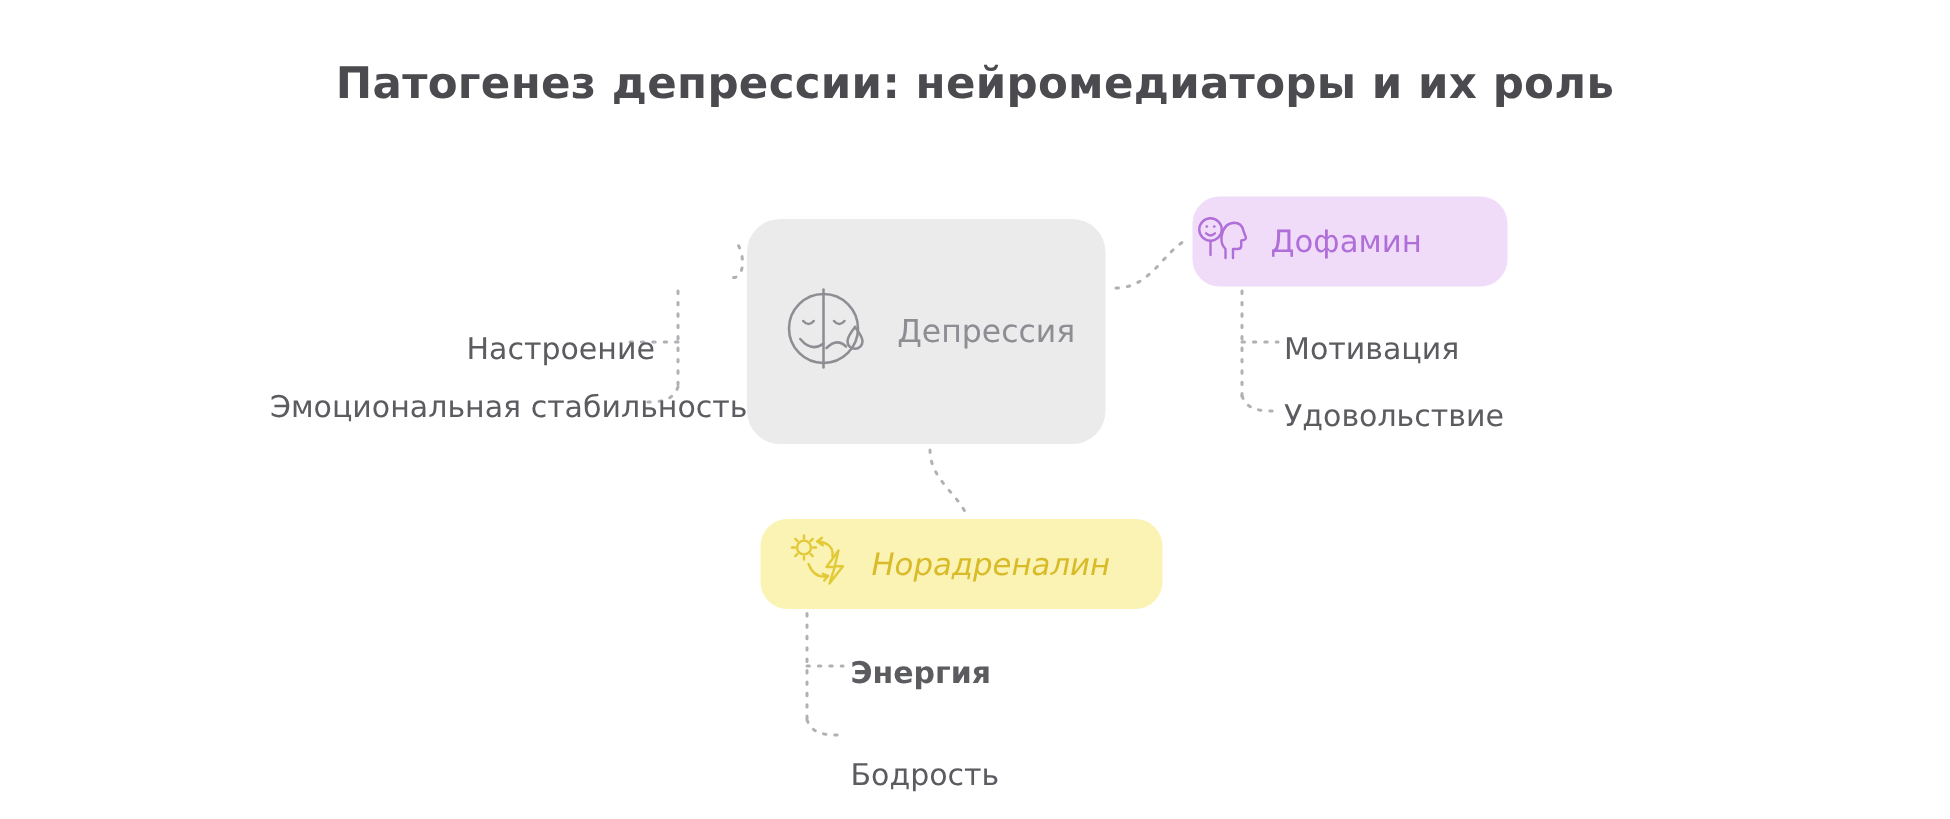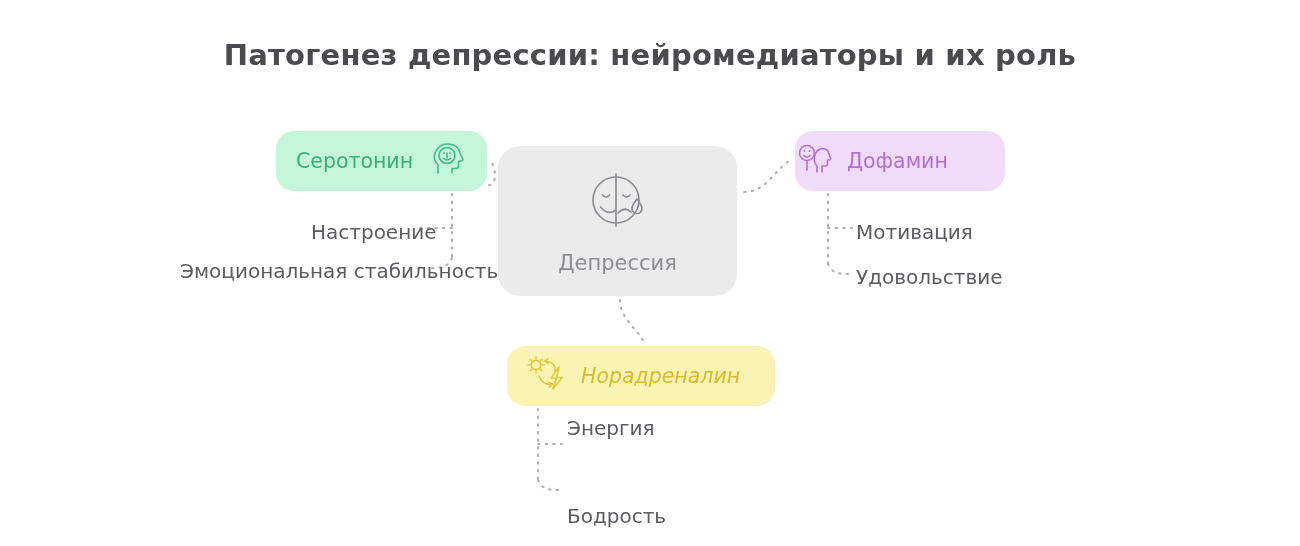--- a/index.html
+++ b/index.html
@@ -69,21 +69,21 @@
   }
 
   
   #node-central {
     left: 498px;
     top: 146px;
     width: 239px;
     height: 150px;
     background: #ebebeb;
     border-radius: 22px;
-    flex-direction: column;
+    flex-direction: row;
     justify-content: center;
     gap: 14px;
   }
   #node-central .node-label {
     color: #8d8d93;
     font-size: 21px;
   }
 
   
   #node-serotonin {
@@ -130,21 +130,21 @@
     color: #5b5b60;
     white-space: nowrap;
     font-family: "DejaVu Sans", "Liberation Sans", sans-serif;
   }
   .sublabel.right-align { text-align: right; }
 
   #sub-mood            { left: 311px; top: 220px; }
   #sub-stability       { left: 180px; top: 259px; }
   #sub-motivation      { left: 856px; top: 220px; }
   #sub-pleasure        { left: 856px; top: 265px; }
-  #sub-energy          { left: 567px; top: 416px; }
+  #sub-energy          { left: 567px; top: 436px; font-weight: bold; }
   #sub-vigor           { left: 567px; top: 504px; }
 </style>
 </head>
 <body>
 
 <div id="canvas">
 
   <div class="title">Патогенез депрессии: нейромедиаторы и их роль</div>
 
   <svg id="links" viewBox="0 0 1300 546" xmlns="http://www.w3.org/2000/svg">
@@ -181,40 +181,20 @@
         <path d="M 38 28 q 3.5 4 7 0"></path>
 
         <path d="M 33 46 q 7 -7 13 -1"></path>
 
         <path d="M 52 32 q -5 6.5 -5 9.5 a 5 5 0 0 0 10 0 q 0 -3 -5 -9.5 z"></path>
       </svg>
     </span>
     <span class="node-label">Депрессия</span>
   </div>
 
-  <div class="node" id="node-serotonin">
-    <span class="node-label">Серотонин</span>
-    <span class="node-icon">
-      <svg width="38" height="38" viewBox="0 0 38 38" xmlns="http://www.w3.org/2000/svg" fill="none" stroke="#3dbd83" stroke-width="1.6" stroke-linecap="round" stroke-linejoin="round">
-
-        <path d="M 9 33 L 9 25 Q 3.5 19 6 13 Q 9.5 3.5 19.5 4 Q 29 4.5 31 13
-                 L 33.5 18.5 Q 34.5 20.5 31.5 21 L 29.5 21.5 L 29.5 26
-                 Q 29.5 28.5 26.5 28.5 L 23 28.5 L 23 33"></path>
-
-        <circle cx="18" cy="15.5" r="8"></circle>
-
-        <circle cx="15" cy="13" r="0.9" fill="#3dbd83" stroke="none"></circle>
-        <circle cx="21" cy="13" r="0.9" fill="#3dbd83" stroke="none"></circle>
-
-        <path d="M 18 13 L 18 18"></path>
-
-        <path d="M 14.5 18.5 q 3.5 3 7 0"></path>
-      </svg>
-    </span>
-  </div>
 
   <div class="node" id="node-dopamine">
     <span class="node-icon">
       <svg width="38" height="38" viewBox="0 0 38 38" xmlns="http://www.w3.org/2000/svg" fill="none" stroke="#b06fd8" stroke-width="1.6" stroke-linecap="round" stroke-linejoin="round">
 
         <circle cx="12" cy="13" r="7.5"></circle>
         <circle cx="9.5" cy="11" r="0.9" fill="#b06fd8" stroke="none"></circle>
         <circle cx="14.5" cy="11" r="0.9" fill="#b06fd8" stroke="none"></circle>
         <path d="M 9 15.5 q 3 3 6 0"></path>
         <path d="M 12 21 L 12 30"></path>

